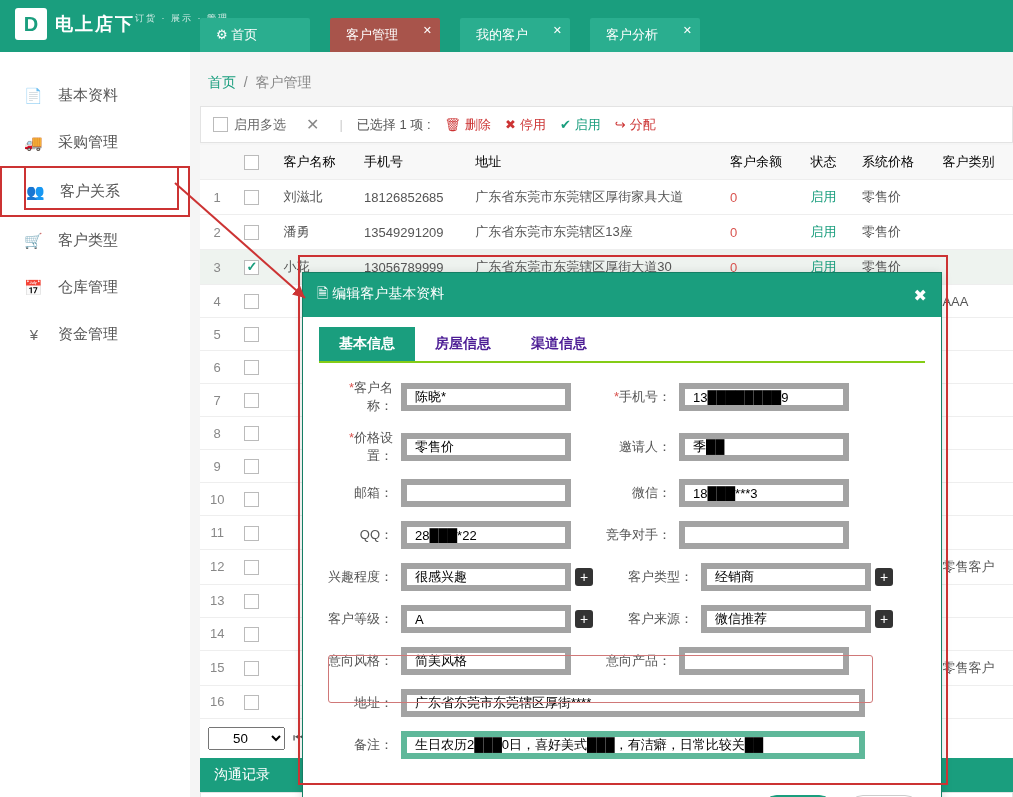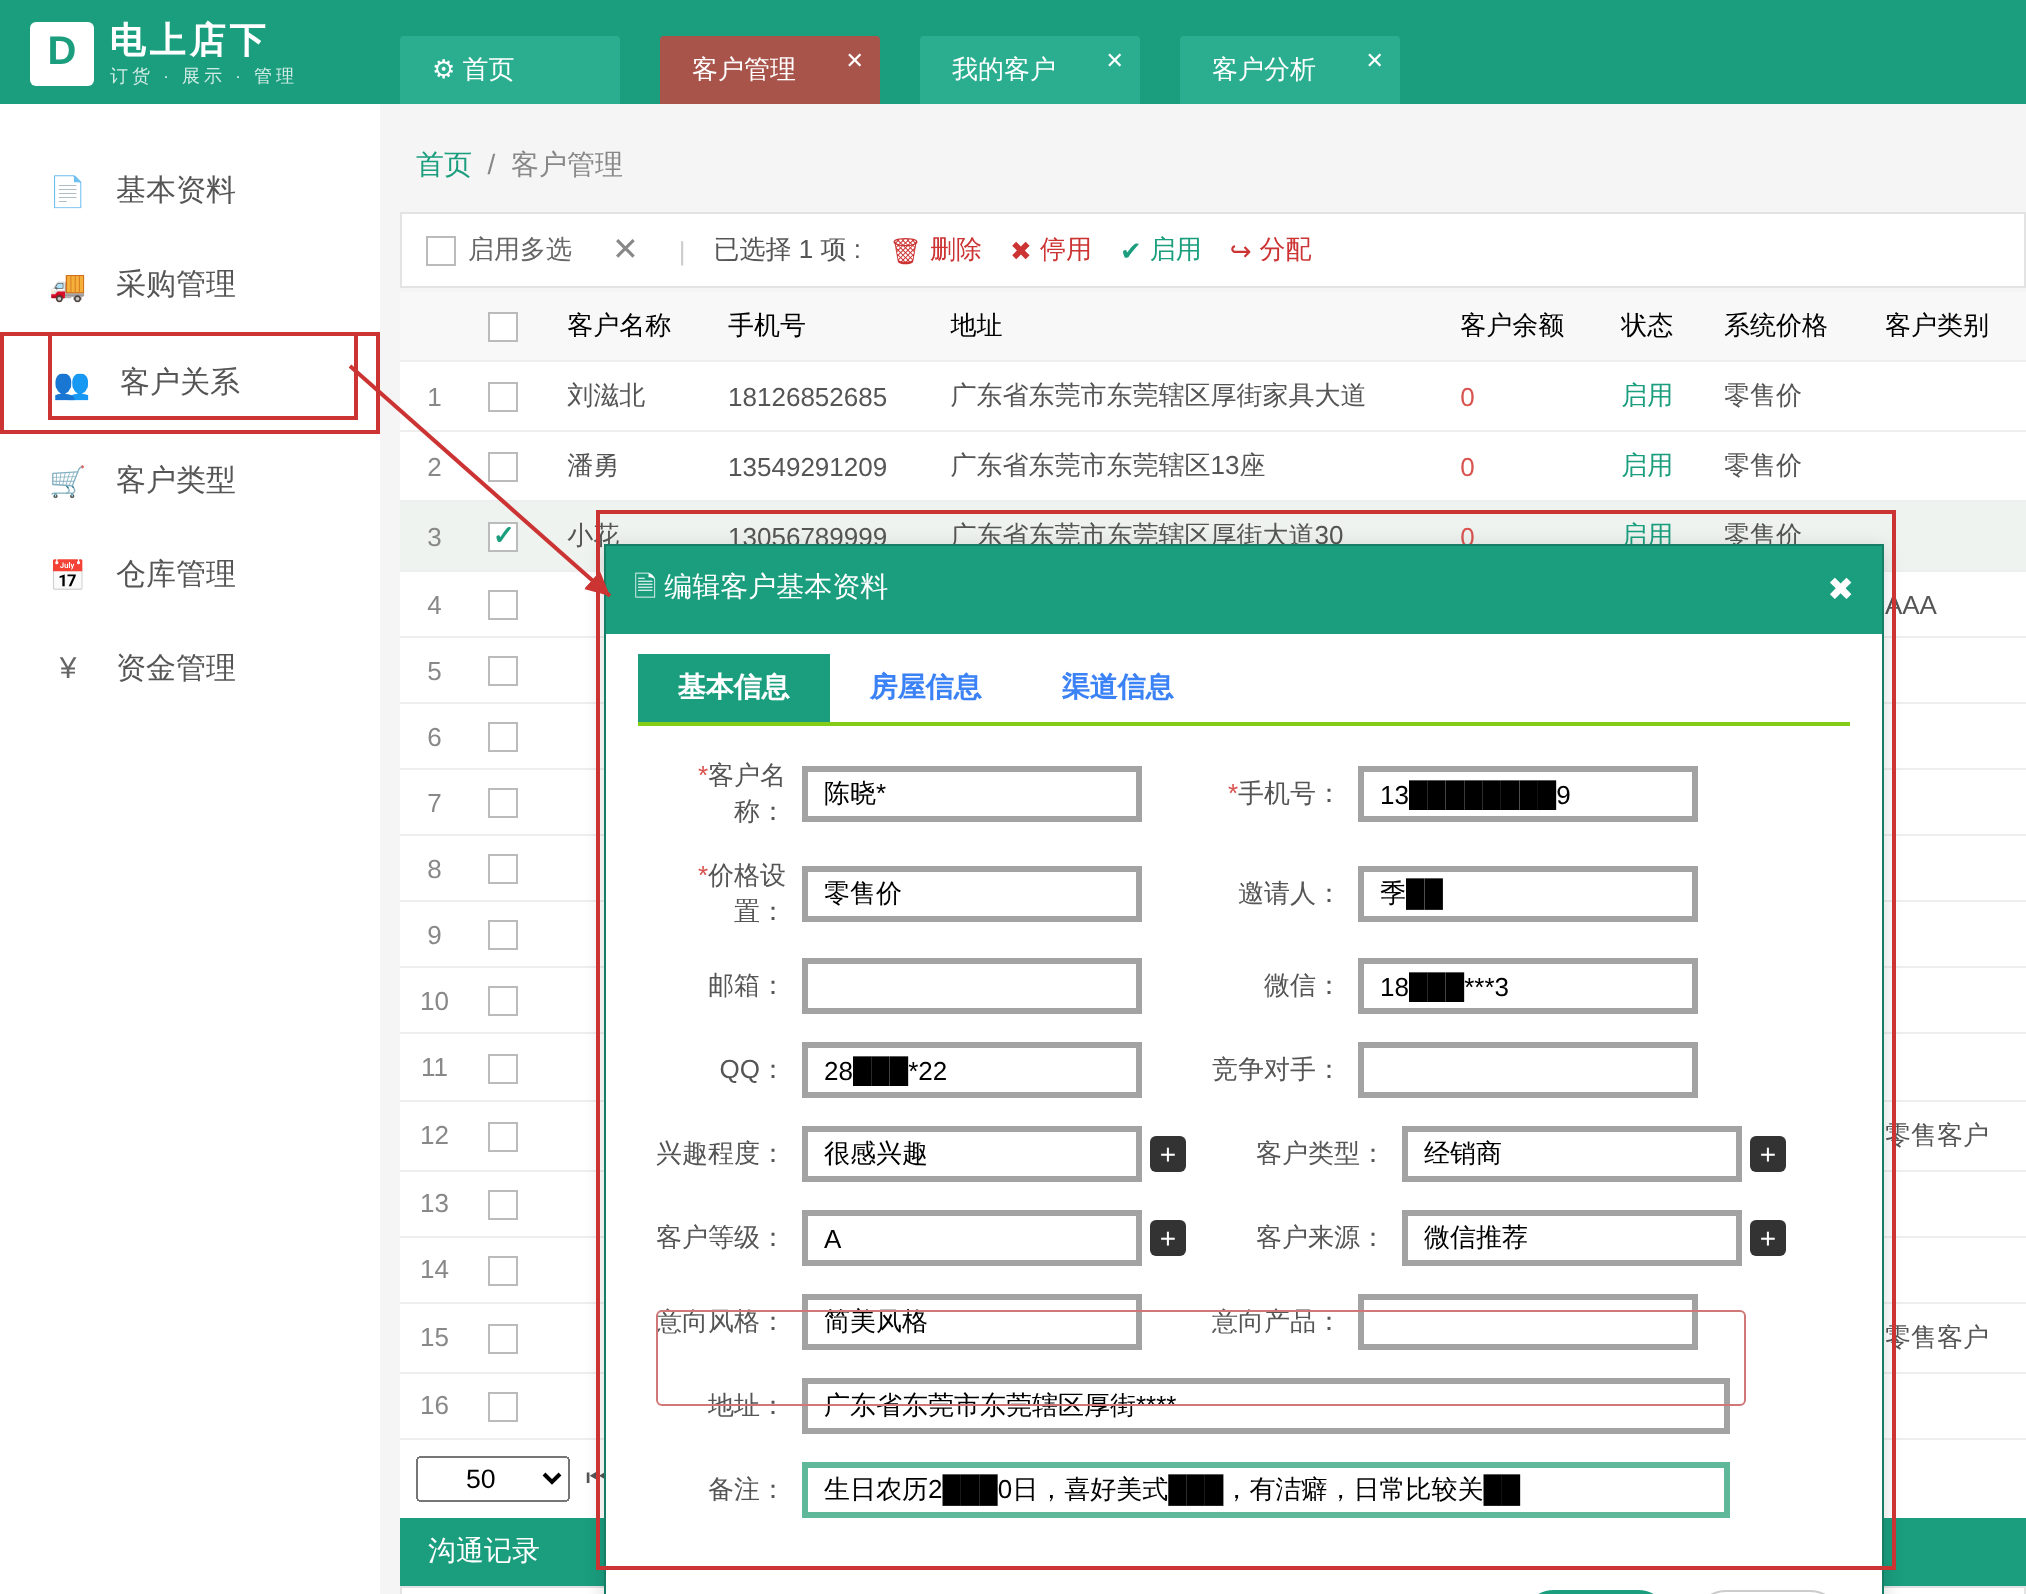--- a/index.html
+++ b/index.html
@@ -1,20 +1,20 @@
 <!DOCTYPE html>
 <html><head>
 <meta charset="utf-8">
 <style>
 * { box-sizing: border-box; margin: 0; padding: 0; }
 body { font-family: "Microsoft YaHei", Arial, sans-serif; font-size: 13px; background: #f5f5f5; color: #555; width: 1013px; height: 797px; overflow: hidden; position: relative; }
 .topbar { background: #1a9e7e; height: 52px; display: flex; align-items: flex-end; padding-left: 200px; }
 .logo { position: absolute; left: 15px; top: 8px; color: #fff; display: flex; align-items: center; }
 .logo-icon { width: 32px; height: 32px; background: #fff; color: #1a9e7e; display: flex; align-items: center; justify-content: center; font-weight: bold; font-size: 20px; border-radius: 3px; margin-right: 8px; }
-.logo-text { display: flex; flex-direction: column; }
+.logo-text { display: flex; flex-direction: row; }
 .logo-main { font-size: 18px; font-weight: bold; letter-spacing: 2px; }
 .logo-sub { font-size: 9px; letter-spacing: 2px; opacity: .8; }
 .tabs { display: flex; gap: 20px; }
 .tab { background: #2aae8f; color: #fff; padding: 8px 32px 8px 16px; position: relative; cursor: pointer; font-size: 13px; min-width: 110px; border-top-left-radius: 2px; border-top-right-radius: 2px; }
 .tab.active { background: #a8544b; }
 .tab .close-x { position: absolute; right: 8px; top: 6px; font-size: 11px; cursor: pointer; }
 .sidebar { position: absolute; left: 0; top: 52px; width: 190px; background: #fff; height: 745px; padding-top: 20px; }
 .side-item { display: flex; align-items: center; padding: 14px 24px; color: #555; cursor: pointer; font-size: 15px; }
 .side-item .si-icon { width: 20px; margin-right: 14px; text-align: center; color: #666; }
 .side-item.highlighted { border: 2px solid #cc3333; }
@@ -40,28 +40,28 @@
 .chk.checked::after { content: "✓"; position: absolute; left: 1px; top: -2px; color: #1a9e7e; font-size: 13px; font-weight: bold; }
 .comm-header { background: #1a9e7e; color: #fff; padding: 8px 14px; font-size: 14px; }
 .comm-body { background: #fff; border: 1px solid #e3e3e3; padding: 10px 14px; }
 .pager { display: flex; align-items: center; gap: 8px; padding: 8px; background: #fff; }
 .pager select { padding: 2px 20px; }
 
 .modal { position: absolute; left: 302px; top: 272px; width: 640px; background: #fff; border: 1px solid #157e64; box-shadow: 0 2px 10px rgba(0,0,0,.15); z-index: 50; }
 .modal-hd { background: #1a9e7e; color: #fff; padding: 10px 14px; display: flex; justify-content: space-between; align-items: center; font-size: 14px; }
 .modal-hd .mx { cursor: pointer; font-size: 16px; }
 .modal-tabs { display: flex; border-bottom: 2px solid #84cc16; margin: 10px 16px 0; font-weight: bold; }
-.mtab { padding: 8px 20px; cursor: pointer; color: #3b82f6; font-size: 14px; }
+.mtab { padding: 8px 20px; cursor: pointer; color: #4c1d95; font-size: 14px; }
 .mtab.active { background: #1a9e7e; color: #fff; }
 .form { padding: 16px 20px 10px; }
 .form-row { display: flex; gap: 30px; margin-bottom: 14px; align-items: center; }
 .field { display: flex; align-items: center; }
 .field label { width: 78px; text-align: right; color: #555; padding-right: 8px; font-size: 13px; }
 .field label .req { color: #d9534f; }
-.field input, .field select { width: 170px; height: 28px; border: 3px solid #a3a3a3; padding: 0 8px; font-size: 13px; }
+.field input, .field select { width: 170px; height: 28px; border: 6px solid #a3a3a3; padding: 0 8px; font-size: 13px; }
 .field.wide input { width: 464px; }
 .field .plus { width: 18px; height: 18px; background: #333; color: #fff; display: flex; align-items: center; justify-content: center; margin-left: 4px; border-radius: 3px; font-size: 14px; cursor: pointer; }
 .modal-ft { padding: 12px 20px 18px; display: flex; justify-content: flex-end; gap: 12px; }
 .btn { padding: 7px 22px; border-radius: 16px; cursor: pointer; font-size: 14px; }
 .btn-ok { background: #1a9e7e; color: #fff; border: 1px solid #1a9e7e; }
 .btn-cancel { background: #fff; color: #555; border: 1px solid #ccc; }
 
 .anno { position: absolute; border: 2px solid #cc3333; pointer-events: none; z-index: 60; }
 .anno1 { left: 24px; top: 166px; width: 155px; height: 44px; }
 .anno2 { left: 298px; top: 255px; width: 650px; height: 530px; }

